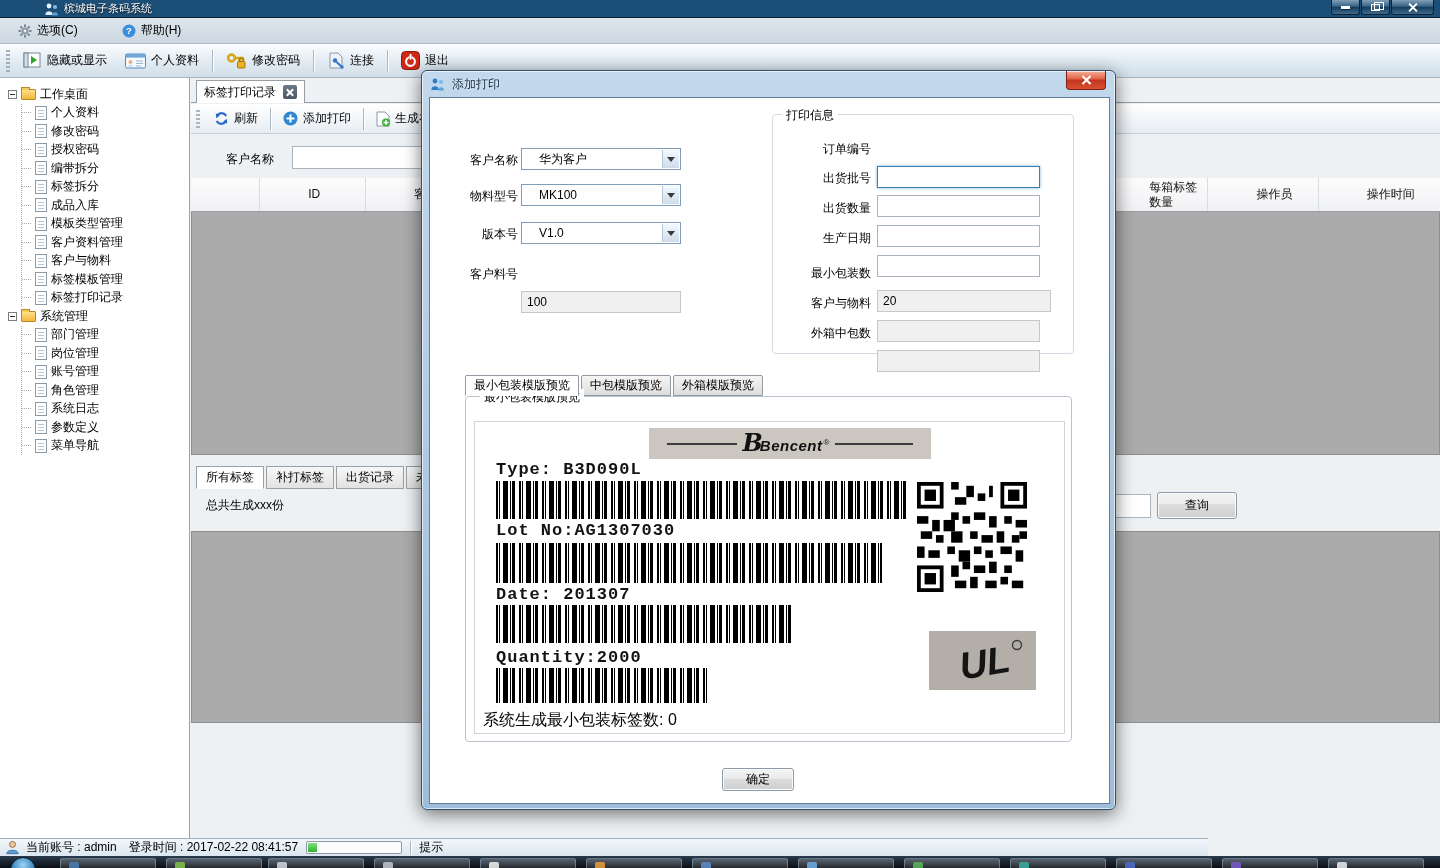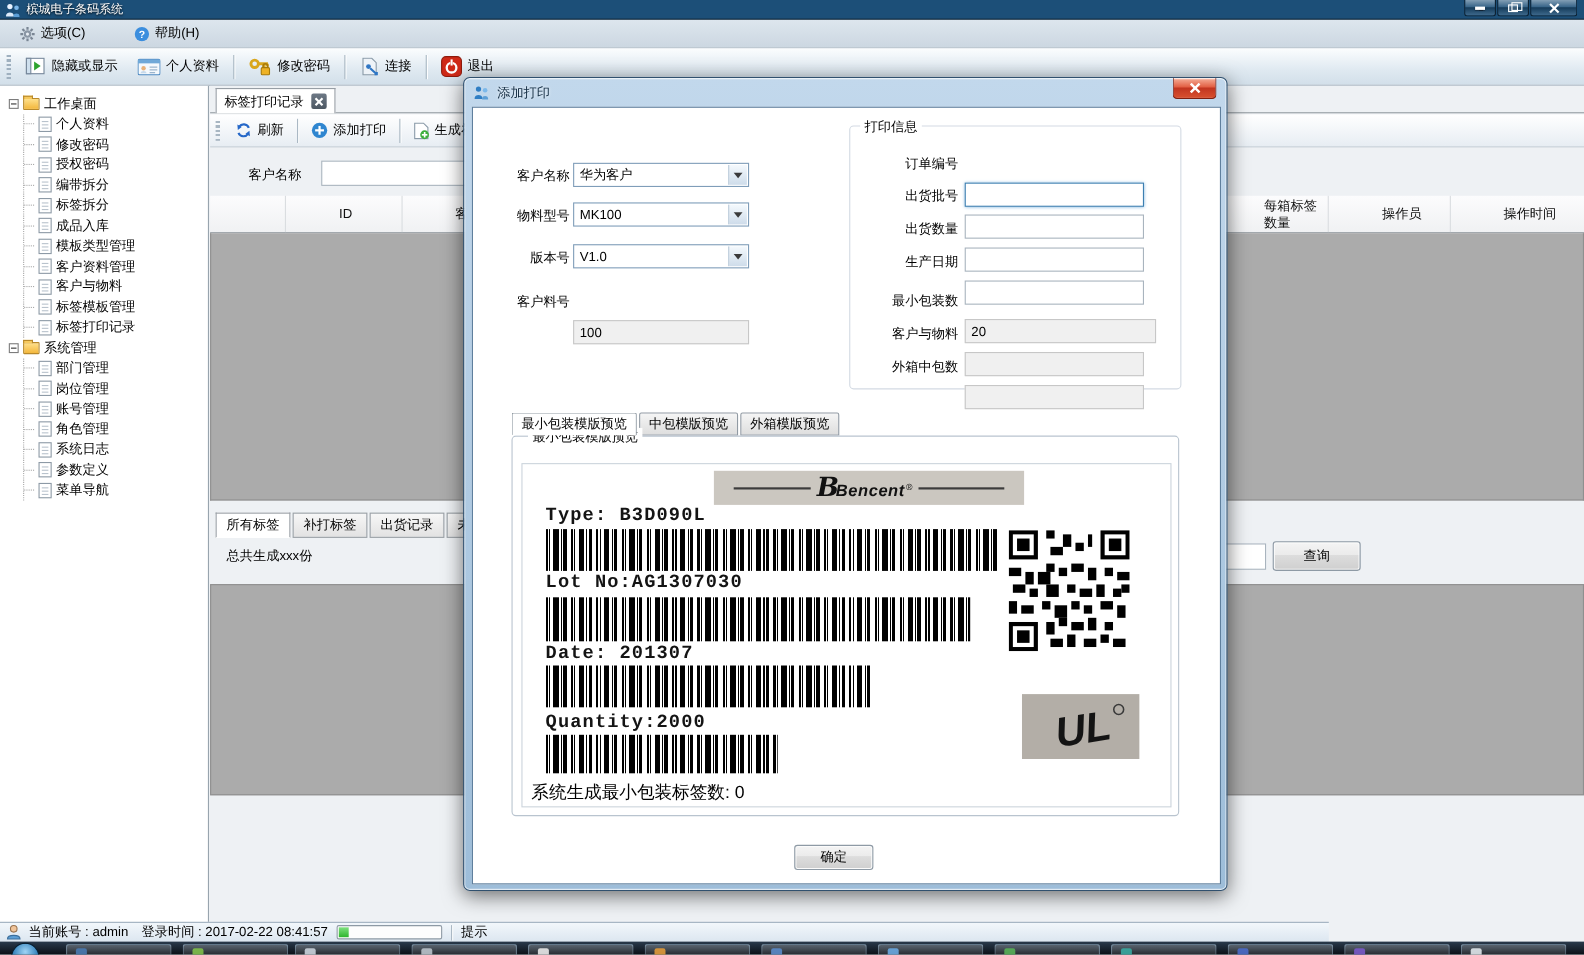--- a/index.html
+++ b/index.html
@@ -9,21 +9,21 @@
 
 .titlebar{position:absolute;left:0;top:0;width:1440px;height:18px;
  background:
   radial-gradient(circle 14px at 430px 14px, rgba(150,190,255,.8), transparent 70%),
   radial-gradient(circle 10px at 457px 12px, rgba(190,230,120,.8), transparent 70%),
   radial-gradient(circle 16px at 545px 14px, rgba(240,150,230,.75), transparent 70%),
   radial-gradient(circle 16px at 748px 14px, rgba(230,120,220,.7), transparent 70%),
   radial-gradient(circle 16px at 1012px 14px, rgba(235,140,235,.7), transparent 70%),
   radial-gradient(circle 15px at 1200px 14px, rgba(170,140,240,.7), transparent 70%),
   linear-gradient(#0e3click150,#11395a 40%,#2a6d9d);
- background-color:#1c4f78;border-bottom:1px solid #0a1d2c;display:flex;align-items:center;}
+ background-color:#1c4f78;border-bottom:1px solid #0a1d2c;display:flex;align-items:center;padding-left:40px;}
 .titlebar .apptitle{color:#fff;font-size:11px;margin-left:4px;text-shadow:0 1px 2px #000;}
 .winbtns{position:absolute;right:6px;top:0;display:flex;}
 .winbtn{width:29px;height:15px;margin-left:1px;background:linear-gradient(rgba(255,255,255,.45),rgba(255,255,255,.12) 45%,rgba(0,0,0,.25) 50%,rgba(255,255,255,.15));border:1px solid #0d2233;border-top:none;border-radius:0 0 3px 3px;display:flex;align-items:center;justify-content:center;position:relative;}
 .winbtn.close{width:43px;}
 .glyph-min{width:9px;height:3px;background:#fff;box-shadow:0 1px 1px #123;}
 .glyph-max{width:9px;height:7px;border:1px solid #fff;position:relative;background:rgba(255,255,255,.15);}
 .glyph-max::before{content:"";position:absolute;left:2px;top:-3px;width:8px;height:6px;border:1px solid #fff;}
 .glyph-x{position:relative;width:10px;height:10px;}
 .glyph-x::before,.glyph-x::after{content:"";position:absolute;left:4px;top:0;width:2px;height:11px;background:#fff;}
 .glyph-x::before{transform:rotate(45deg);}.glyph-x::after{transform:rotate(-45deg);}
@@ -86,21 +86,21 @@
 .orb{position:absolute;left:10px;top:1px;width:26px;height:26px;border-radius:50%;background:radial-gradient(circle at 50% 30%,#9fd4f5,#2a7ab5 60%,#0d3a61);border:1px solid #061c2e;}
 .tkbtn{position:absolute;top:2px;height:14px;border:1px solid rgba(160,190,215,.45);border-bottom:none;border-radius:3px 3px 0 0;background:linear-gradient(rgba(255,255,255,.25),rgba(255,255,255,.05));}
 .tkbtn .dot{position:absolute;left:8px;top:3px;width:10px;height:9px;border-radius:2px;opacity:.9;}
 
 
 .dialog{position:absolute;left:421px;top:70px;width:695px;height:740px;z-index:20;background:linear-gradient(#c2d8ec,#9dbdd9);border:1px solid #30506e;border-radius:6px;box-shadow:inset 0 0 0 1px rgba(255,255,255,.65),0 4px 18px rgba(0,0,0,.55);}
 .dtitle{position:absolute;left:0;top:0;right:0;height:26px;display:flex;align-items:center;padding-left:8px;gap:6px;font-size:12px;color:#102a40;text-shadow:0 0 3px #fff;}
 .dclose{position:absolute;right:9px;top:0;width:40px;height:19px;background:linear-gradient(#f6b09a,#e25f43 45%,#c13520 50%,#d8502f);border:1px solid #7e1f10;border-top:none;border-radius:0 0 4px 4px;display:flex;align-items:center;justify-content:center;box-shadow:inset 0 1px 0 rgba(255,255,255,.7);}
 .dbody{position:absolute;left:7px;top:26px;width:681px;height:707px;background:#fff;border:1px solid #5f7f9d;}
 .dlabel{position:absolute;font-size:12px;text-align:right;}
-.combo{position:absolute;width:160px;height:22px;background:#fff;border:1px solid #7f9db9;display:flex;align-items:center;padding-left:5px;font-size:12px;}
+.combo{position:absolute;width:160px;height:22px;background:#fff;border:1px solid #7f9db9;display:flex;align-items:center;padding-left:17px;font-size:12px;}
 .cbtn{position:absolute;right:1px;top:1px;bottom:1px;width:17px;background:linear-gradient(#f4f9fd,#cedcea);border-left:1px solid #b6c7d8;display:flex;align-items:center;justify-content:center;}
 .carrow{width:0;height:0;border:4px solid transparent;border-top:5px solid #3a3a3a;margin-top:4px;}
 .tin{position:absolute;height:22px;border:1px solid #a9b4be;background:#fff;font:12px "Liberation Sans",sans-serif;padding:0 5px;margin-top:29px;}
 .tin.dis{background:#f0f0f0;border-color:#c7c7c7;}
 .tin.focus{border-color:#3c7fb1;box-shadow:0 0 3px #7ab3dd;}
 .gbox{position:absolute;border:1px solid #d3dae3;border-radius:4px;}
 .glegend{position:absolute;top:-8px;left:9px;background:#fff;padding:0 4px;font-size:12px;}
 .ptabs{position:absolute;left:35px;top:277px;display:flex;height:21px;}
 .ptab{height:21px;padding:0 8px;display:flex;align-items:center;font-size:12px;border:1px solid #919aa3;background:linear-gradient(#f5f5f5,#dedede);margin-right:2px;border-radius:2px 2px 0 0;}
 .ptab.active{background:#fff;border-bottom:1px solid #fff;z-index:1;}

